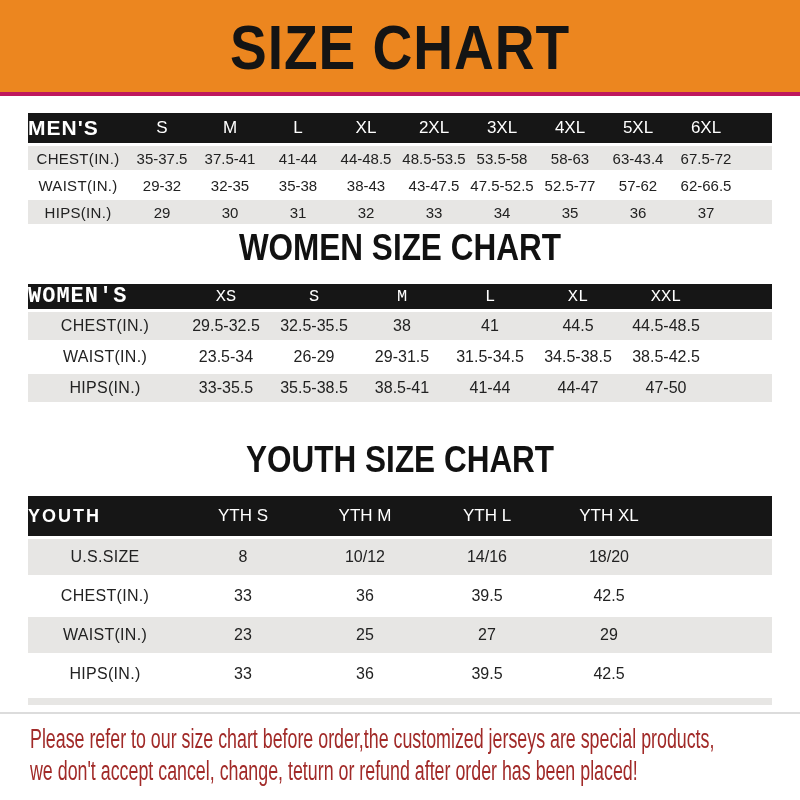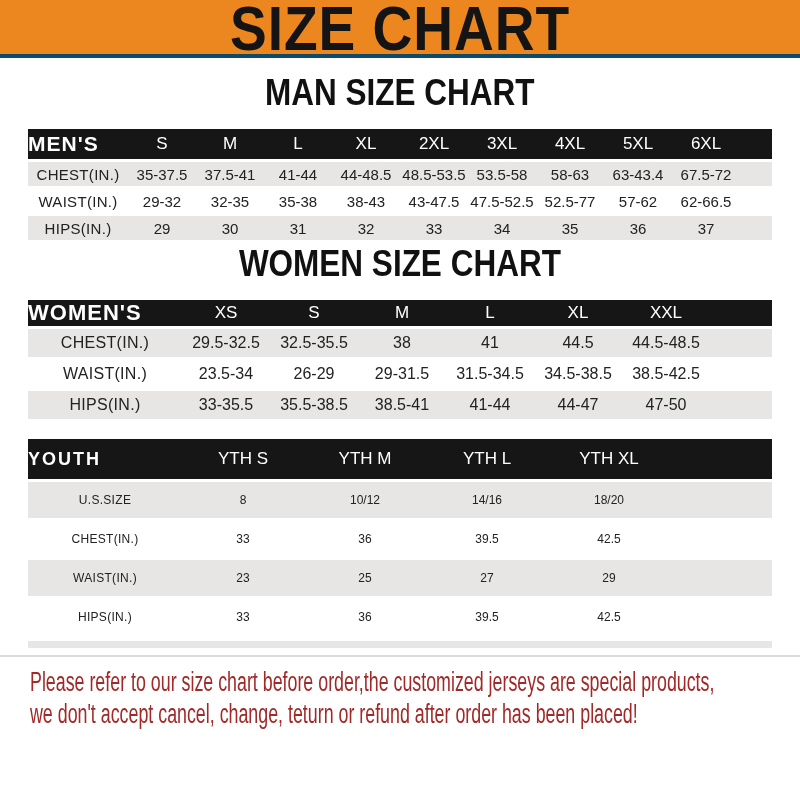--- a/index.html
+++ b/index.html
@@ -4,23 +4,23 @@
 <style>
   * { box-sizing: border-box; margin: 0; padding: 0; }
   html, body {
     width: 800px; height: 800px;
     background: #ffffff;
     font-family: "Liberation Sans", sans-serif;
     overflow: hidden;
   }
   
   .banner {
-    height: 58px;
+    height: 96px;
     background: #EC861F;
-    border-bottom: 4px solid #0c4a6e;
+    border-bottom: 4px solid #be185d;
     display: flex; align-items: center; justify-content: center;
   }
   .banner h1 {
     font-size: 58px;
     font-weight: 700;
     color: #141414;
     letter-spacing: 1px;
     display: inline-block;
     transform: scale(0.95, 1.08);
     white-space: nowrap;
@@ -67,26 +67,26 @@
     font-weight: 400;
     color: #222222;
     text-align: center;
     vertical-align: middle;
     white-space: nowrap;
   }
   table.size-table tbody th { letter-spacing: 0.3px; }
   
   table.t-men   thead th { height: 30px; }
   table.t-men   tbody th, table.t-men   tbody td { height: 24px; }
-  table.t-women thead th { height: 22px; }
+  table.t-women thead th { height: 22px; font-family: Liberation Mono, monospace; }
   table.t-women thead th.table-title-cell { font-size: 22px; }
   table.t-women tbody th, table.t-women tbody td { height: 28px; font-size: 16px; }
   table.t-youth thead th { height: 40px; }
   table.t-youth thead th.table-title-cell { font-size: 18px; letter-spacing: 2px; }
-  table.t-youth tbody th, table.t-youth tbody td { height: 36px; font-size: 12px; }
+  table.t-youth tbody th, table.t-youth tbody td { height: 36px; font-size: 16px; }
   .youth-strip {
     height: 7px; width: 744px;
     margin: 3px 28px 0 28px;
     background: #E7E6E4;
   }
   
   footer.disclaimer {
     margin-top: 7px;
     border-top: 2px solid #DCDCDC;
     padding: 9px 0 6px 30px;
@@ -104,21 +104,20 @@
 </head>
 <body>
 
 <header class="banner">
   <h1>SIZE CHART</h1>
 </header>
 
 <main>
 
   <section>
-    <h2 class="section-heading heading-men"><span>MAN SIZE CHART</span></h2>
     <table class="size-table t-men">
         <colgroup>
           <col style="width: 100px;">
           <col style="width: 68px;">
           <col style="width: 68px;">
           <col style="width: 68px;">
           <col style="width: 68px;">
           <col style="width: 68px;">
           <col style="width: 68px;">
           <col style="width: 68px;">
@@ -239,20 +238,21 @@
             <td>41-44</td>
             <td>44-47</td>
             <td>47-50</td>
             <td></td>
           </tr>
         </tbody>
       </table>
   </section>
 
   <section>
+    <h2 class="section-heading heading-youth"><span>YOUTH SIZE CHART</span></h2>
     <table class="size-table t-youth">
         <colgroup>
           <col style="width: 154px;">
           <col style="width: 122px;">
           <col style="width: 122px;">
           <col style="width: 122px;">
           <col style="width: 122px;">
           <col style="width: 102px;">
         </colgroup>
         <thead>

